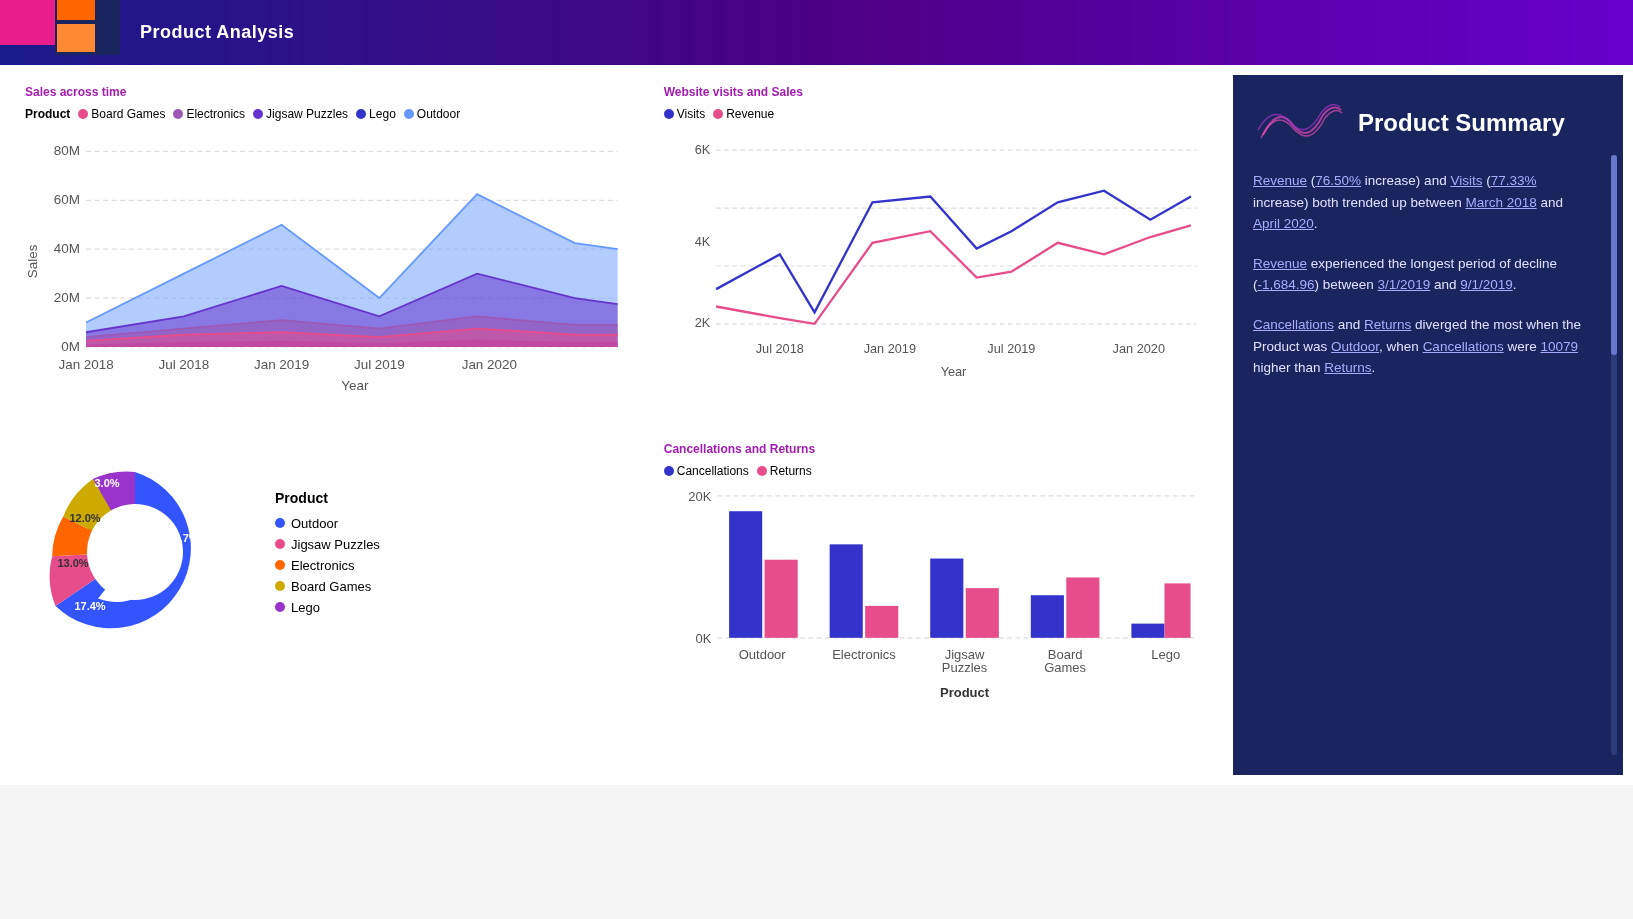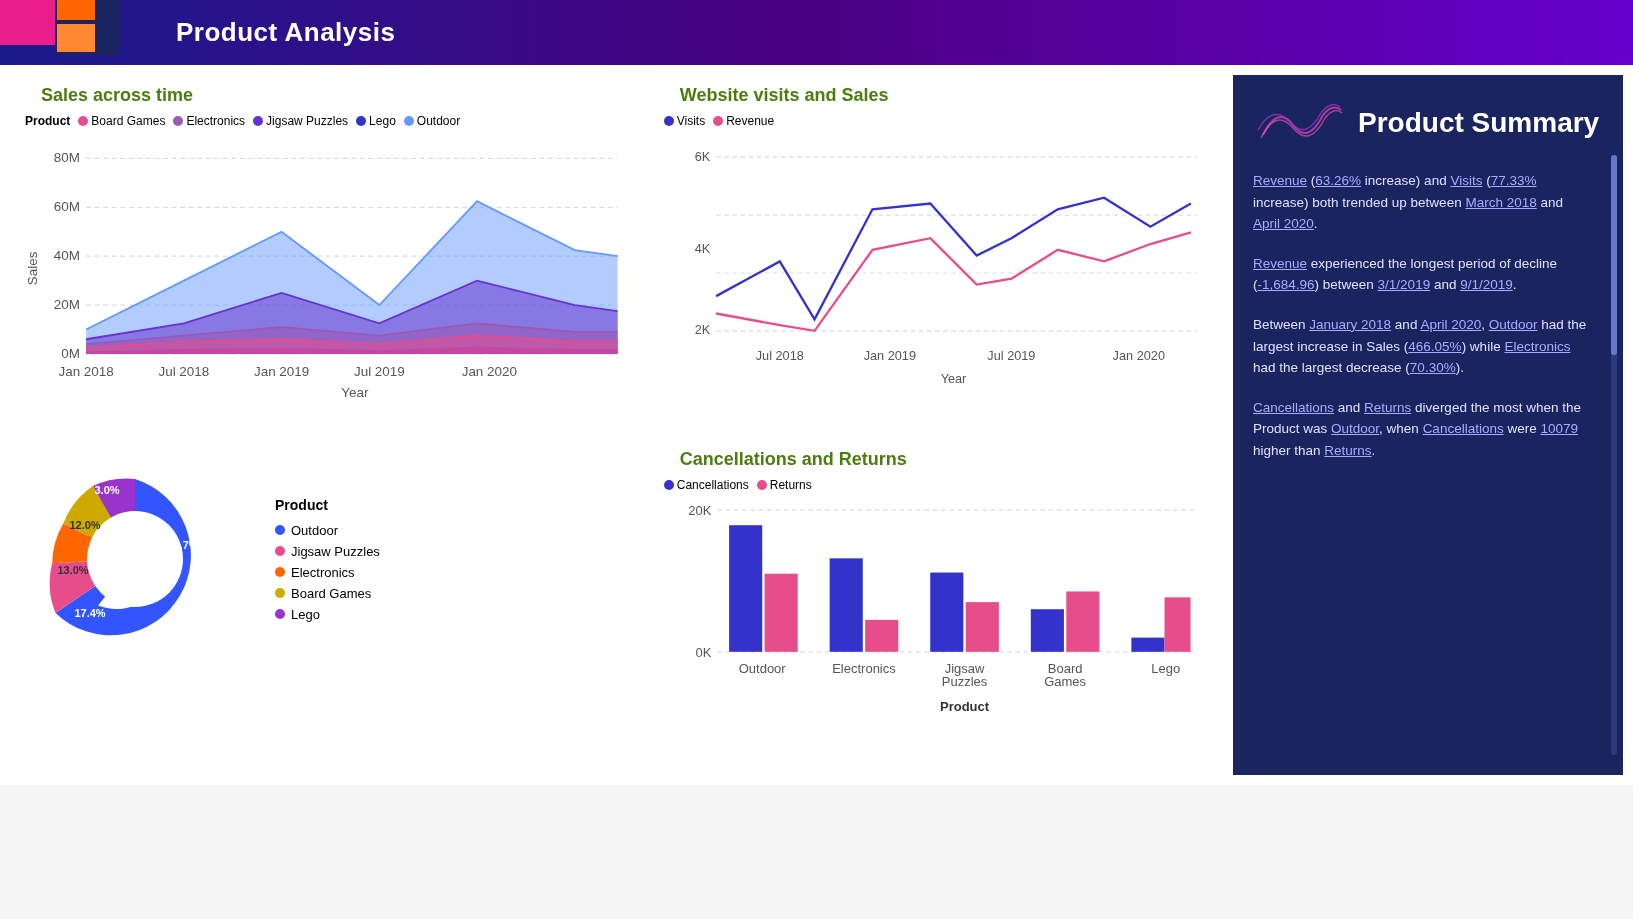--- a/index.html
+++ b/index.html
@@ -17,24 +17,23 @@
       position: absolute;
       left: 0;
       top: -10px;
       width: 120px;
       height: 80px;
     }
     .logo-pink { position: absolute; left: 0; top: 0; width: 55px; height: 55px; background: #e91e8c; }
 
     .header-title {
       color: white;
-      font-size: 26px;
+      font-size: 18px;
       font-weight: 600;
       letter-spacing: 0.5px;
-      margin-left: 36px;
     }
 
     .main-content {
       display: flex;
       padding: 10px;
       gap: 10px;
       background: white;
     }
 
     .charts-area {
@@ -49,25 +48,24 @@
       gap: 10px;
     }
 
     .chart-panel {
       flex: 1;
       background: white;
       padding: 10px 15px;
     }
 
     .chart-title {
-      font-size: 18px;
+      font-size: 12px;
       font-weight: 600;
-      color: #4d7c0f;
+      color: #a21caf;
       margin-bottom: 8px;
-      margin-left: 16px;
     }
 
     .legend {
       display: flex;
       flex-wrap: wrap;
       gap: 8px;
       margin-bottom: 6px;
       font-size: 12px;
       align-items: center;
     }
@@ -89,21 +87,21 @@
       display: flex;
       align-items: center;
       margin-bottom: 20px;
     }
 
     .summary-waves {
       margin-right: 15px;
     }
 
     .summary-title {
-      font-size: 28px;
+      font-size: 24px;
       color: white;
     }
     .summary-title strong { font-weight: 700; }
 
     .summary-content {
       font-size: 13.5px;
       line-height: 1.6;
       color: #e0e0ff;
     }
 
@@ -404,29 +402,26 @@
       </svg>
       <h2 class="summary-title">
         <strong>Product</strong>
         <span> </span>
         <span>Summary</span>
       </h2>
     </div>
 
     <div class="summary-content" style="overflow-y:auto; max-height:620px; padding-right:15px;">
       <p>
-        <a>Revenue</a> (<a>63.26%</a> increase) and <a>Visits</a> (<a>77.33%</a> increase) both trended up between <a>March 2018</a> and <a>April 2020</a>.
+        <a>Revenue</a> (<a>76.50%</a> increase) and <a>Visits</a> (<a>77.33%</a> increase) both trended up between <a>March 2018</a> and <a>April 2020</a>.
       </p>
       <p>
         <a>Revenue</a> experienced the longest period of decline (<a>-1,684.96</a>) between <a>3/1/2019</a> and <a>9/1/2019</a>.
       </p>
       <p>
-        Between <a>January 2018</a> and <a>April 2020</a>, <a>Outdoor</a> had the largest increase in Sales (<a>466.05%</a>) while <a>Electronics</a> had the largest decrease (<a>70.30%</a>).
-      </p>
-      <p>
         <a>Cancellations</a> and <a>Returns</a> diverged the most when the Product was <a>Outdoor</a>, when <a>Cancellations</a> were <a>10079</a> higher than <a>Returns</a>.
       </p>
     </div>
 
     <div class="scrollbar-track">
       <div class="scrollbar-thumb"></div>
     </div>
   </div>
 
 </div>

